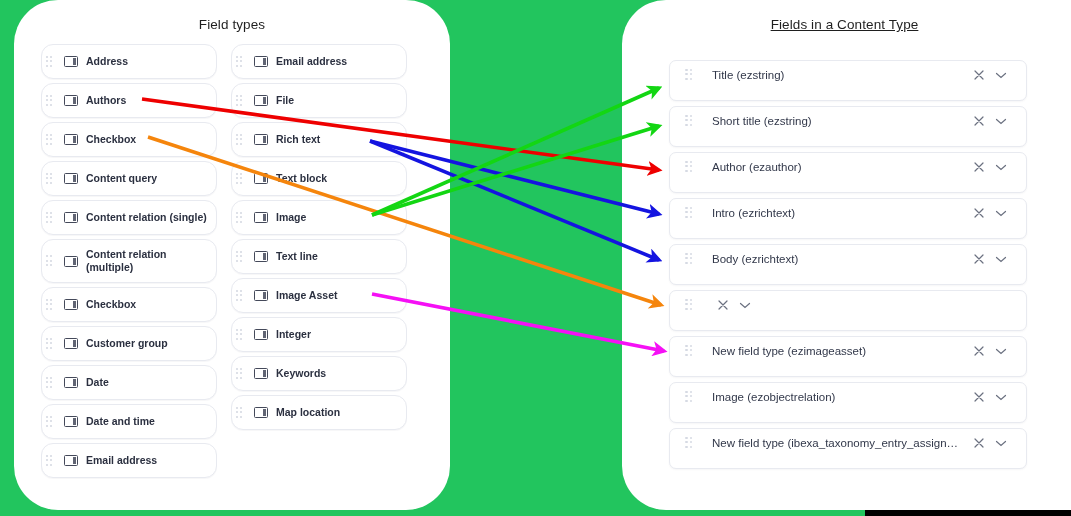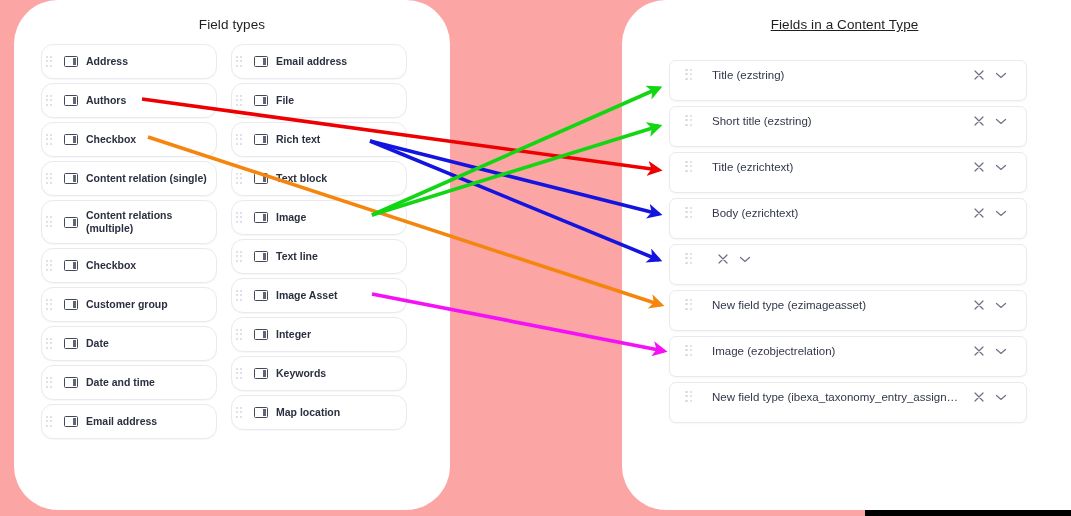--- a/index.html
+++ b/index.html
@@ -1,20 +1,20 @@
 <!DOCTYPE html>
 <html><head>
 <meta charset="utf-8">
 <style>
   html,body{margin:0;padding:0;}
   body{
     width:1071px;height:516px;overflow:hidden;background:#000000;
     font-family:"Liberation Sans", sans-serif;
   }
-  .stage{position:relative;width:865px;height:516px;background:#fca5a5;}
+  .stage{position:relative;width:865px;height:516px;background:#22c55e;}
 
   
   .panel{
     position:absolute;background:#ffffff;
   }
   #left-panel{
     left:14px;top:0px;width:436px;height:510px;
     border-radius:44px 44px 44px 44px;
   }
   #right-panel{
@@ -135,33 +135,45 @@
         <div class="ft-row">
           <span class="grip">
             <i></i>
             <i></i>
             <i></i>
             <i></i>
             <i></i>
             <i></i>
           </span>
           <span class="fticon"></span>
+          <span class="ft-label">Content query</span>
+        </div>
+        <div class="ft-row">
+          <span class="grip">
+            <i></i>
+            <i></i>
+            <i></i>
+            <i></i>
+            <i></i>
+            <i></i>
+          </span>
+          <span class="fticon"></span>
           <span class="ft-label">Content relation (single)</span>
         </div>
         <div class="ft-row tall">
           <span class="grip">
             <i></i>
             <i></i>
             <i></i>
             <i></i>
             <i></i>
             <i></i>
           </span>
           <span class="fticon"></span>
-          <span class="ft-label">Content relations (multiple)</span>
+          <span class="ft-label">Content relation (multiple)</span>
         </div>
         <div class="ft-row">
           <span class="grip">
             <i></i>
             <i></i>
             <i></i>
             <i></i>
             <i></i>
             <i></i>
           </span>
@@ -388,21 +400,42 @@
         </div>
         <div class="fc-row">
           <span class="fc-grip">
             <i></i>
             <i></i>
             <i></i>
             <i></i>
             <i></i>
             <i></i>
           </span>
-          <span class="fc-label">Title (ezrichtext)</span>
+          <span class="fc-label">Author (ezauthor)</span>
+          <span class="icon-btn">
+            <svg width="22" height="22" viewBox="0 0 22 22">
+              <path fill="none" stroke="#6b7180" stroke-width="1.2" stroke-linecap="round" d="M7 7 L15 15 M15 7 L7 15"></path>
+            </svg>
+          </span>
+          <span class="icon-btn">
+            <svg width="22" height="22" viewBox="0 0 22 22">
+              <path fill="none" stroke="#6b7180" stroke-width="1.2" stroke-linecap="round" d="M6.5 9.5 L11 13.5 L15.5 9.5"></path>
+            </svg>
+          </span>
+        </div>
+        <div class="fc-row">
+          <span class="fc-grip">
+            <i></i>
+            <i></i>
+            <i></i>
+            <i></i>
+            <i></i>
+            <i></i>
+          </span>
+          <span class="fc-label">Intro (ezrichtext)</span>
           <span class="icon-btn">
             <svg width="22" height="22" viewBox="0 0 22 22">
               <path fill="none" stroke="#6b7180" stroke-width="1.2" stroke-linecap="round" d="M7 7 L15 15 M15 7 L7 15"></path>
             </svg>
           </span>
           <span class="icon-btn">
             <svg width="22" height="22" viewBox="0 0 22 22">
               <path fill="none" stroke="#6b7180" stroke-width="1.2" stroke-linecap="round" d="M6.5 9.5 L11 13.5 L15.5 9.5"></path>
             </svg>
           </span>

